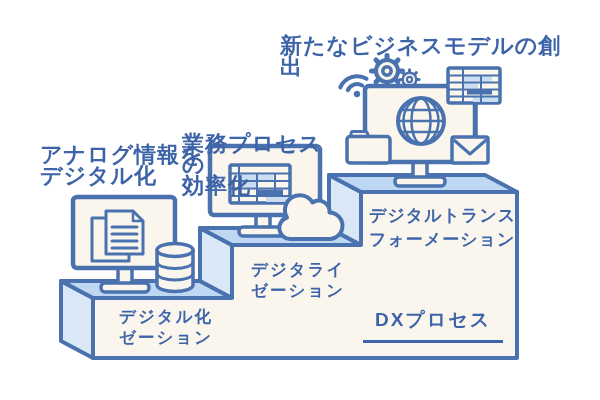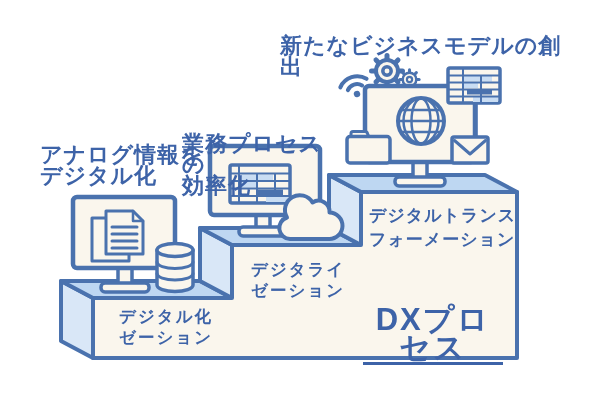--- a/index.html
+++ b/index.html
@@ -15,23 +15,24 @@
     position:absolute;
     font-weight:700;
     color:var(--color-text,#3d63a8);
     white-space:pre-line;
     line-height:21px;
     font-size:16.5px;
   }
   .caption{text-align:left;font-size:22px;line-height:21px;letter-spacing:1px;}
   .step-label{letter-spacing:2px;}
   .dx-label{
-    font-size:31px;
+    font-size:19px;
     letter-spacing:2px;
     text-align:center;
+    padding-bottom:6px;
     border-bottom:3.5px solid var(--color-text,#3d63a8);
   }
   
   .ol{stroke:var(--color-outline,#4a72ae);}
   .f-none{fill:none;}
   .f-cream{fill:var(--color-surface,#faf6ed);}
   .f-top{fill:var(--color-face_top,#bed7f2);}
   .f-side{fill:var(--color-face_side,#d9e7f7);}
   .f-blue{fill:var(--color-outline,#4a72ae);}
   .f-cell{fill:var(--color-cell_light,#c9ddf3);}

